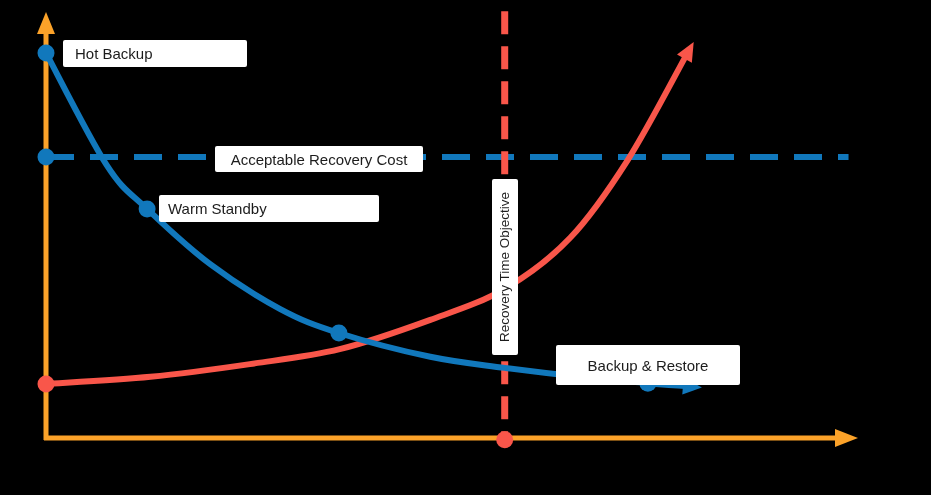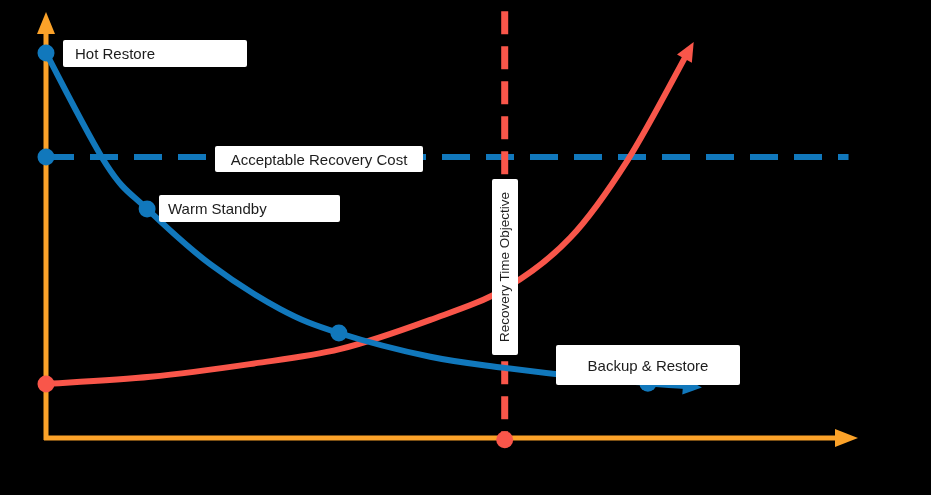--- a/index.html
+++ b/index.html
@@ -4,21 +4,21 @@
 <style>
   html,body{margin:0;padding:0;background:#000;}
   .stage{position:relative;width:931px;height:495px;background:#000;overflow:hidden;
          font-family:"Liberation Sans",sans-serif;}
   svg{position:absolute;left:0;top:0;display:block;}
   .lbl{position:absolute;background:#fff;color:#1c1c1c;font-size:15px;line-height:1;
        display:flex;align-items:center;border-radius:2px;box-sizing:border-box;
        white-space:nowrap;}
   .lbl-hot{left:63px;top:40px;width:184px;height:27px;padding-left:12px;}
   .lbl-arc{left:215px;top:146px;width:208px;height:26px;justify-content:center;}
-  .lbl-warm{left:159px;top:195px;width:181px;height:27px;padding-left:9px;}
+  .lbl-warm{left:159px;top:195px;width:220px;height:27px;padding-left:9px;}
   .lbl-backup{left:556px;top:345px;width:184px;height:40px;justify-content:center;}
   .lbl-rto{left:492px;top:179px;width:26px;height:176px;writing-mode:vertical-rl;
            transform:rotate(180deg);align-items:center;justify-content:center;
            font-size:13.5px;}
 </style>
 </head>
 <body>
 
 <div class="stage">
   <svg id="chart" width="931" height="495" viewBox="0 0 931 495">
@@ -34,18 +34,18 @@
       <polygon points="0,0 -19,-8.5 -19,8.5" transform="translate(693.7,42.0) rotate(-60.8)" fill="#F9564A"></polygon>
       <circle cx="46.0" cy="384.0" r="8.5" fill="#F9564A"></circle>
       <path d="M 46.0 52.9 C 56.1 71.6 89.8 139.2 106.7 165.1 C 123.5 191.1 129.9 192.4 147.1 208.9 C 164.4 225.4 188.1 247.5 210.2 264.2 C 232.3 280.8 258.4 297.3 279.8 308.8 C 301.2 320.3 313.8 325.0 338.9 333.0 C 363.9 341.0 402.6 351.0 430.3 356.8 C 457.9 362.6 479.8 364.5 504.7 367.9 C 529.6 371.2 556.1 374.3 579.9 376.8 C 603.8 379.4 630.2 381.6 647.9 383.2 C 665.6 384.7 679.6 385.7 685.9 386.1" fill="none" stroke="#1178BC" stroke-width="6" stroke-linecap="round"></path>
       <polygon points="0,0 -19,-8.5 -19,8.5" transform="translate(701.9,387.4) rotate(4.5)" fill="#1178BC"></polygon>
       <circle cx="46.0" cy="52.9" r="8.5" fill="#1178BC"></circle>
       <circle cx="147.1" cy="208.9" r="8.5" fill="#1178BC"></circle>
       <circle cx="338.9" cy="333.0" r="8.5" fill="#1178BC"></circle>
       <circle cx="647.9" cy="383.2" r="8.5" fill="#1178BC"></circle>
     </svg>
 
-  <div class="lbl lbl-hot">Hot Restore</div>
+  <div class="lbl lbl-hot">Hot Backup</div>
   <div class="lbl lbl-arc">Acceptable Recovery Cost</div>
   <div class="lbl lbl-warm">Warm Standby</div>
   <div class="lbl lbl-backup">Backup &amp; Restore</div>
   <div class="lbl lbl-rto">Recovery Time Objective</div>
 </div>
 
 </body></html>

